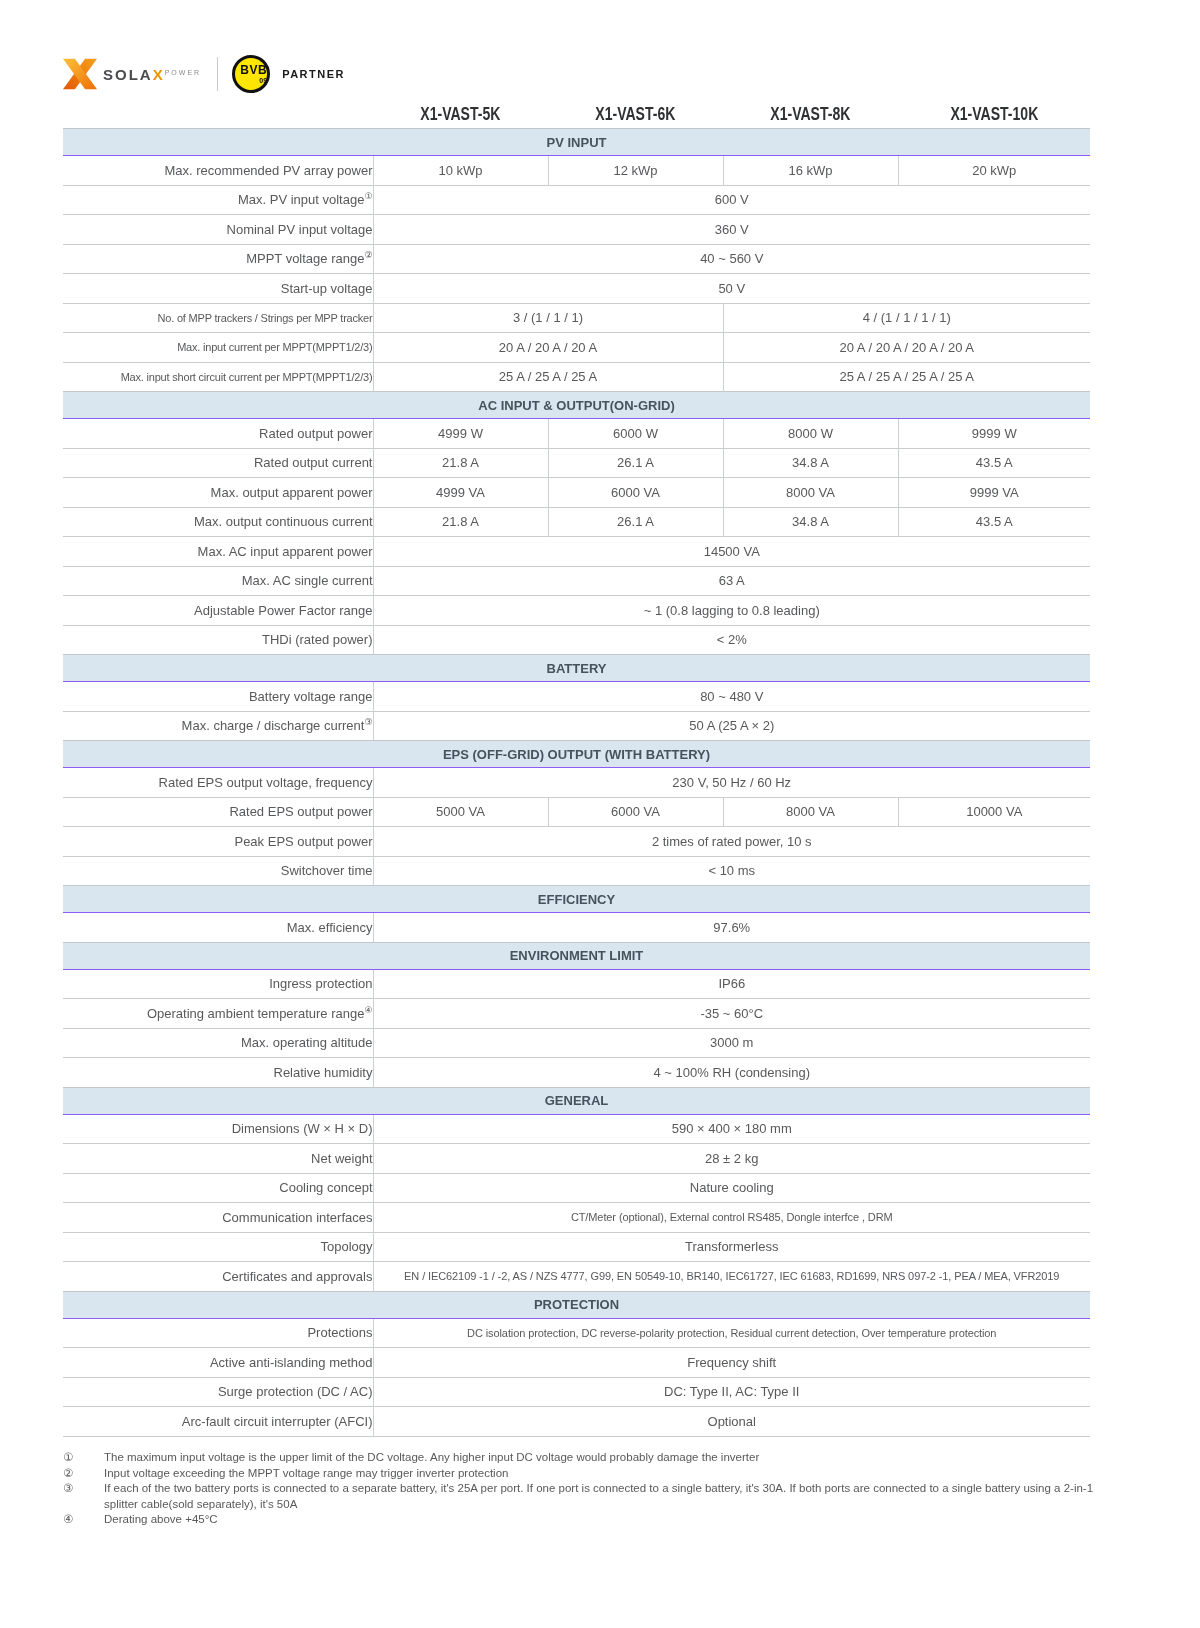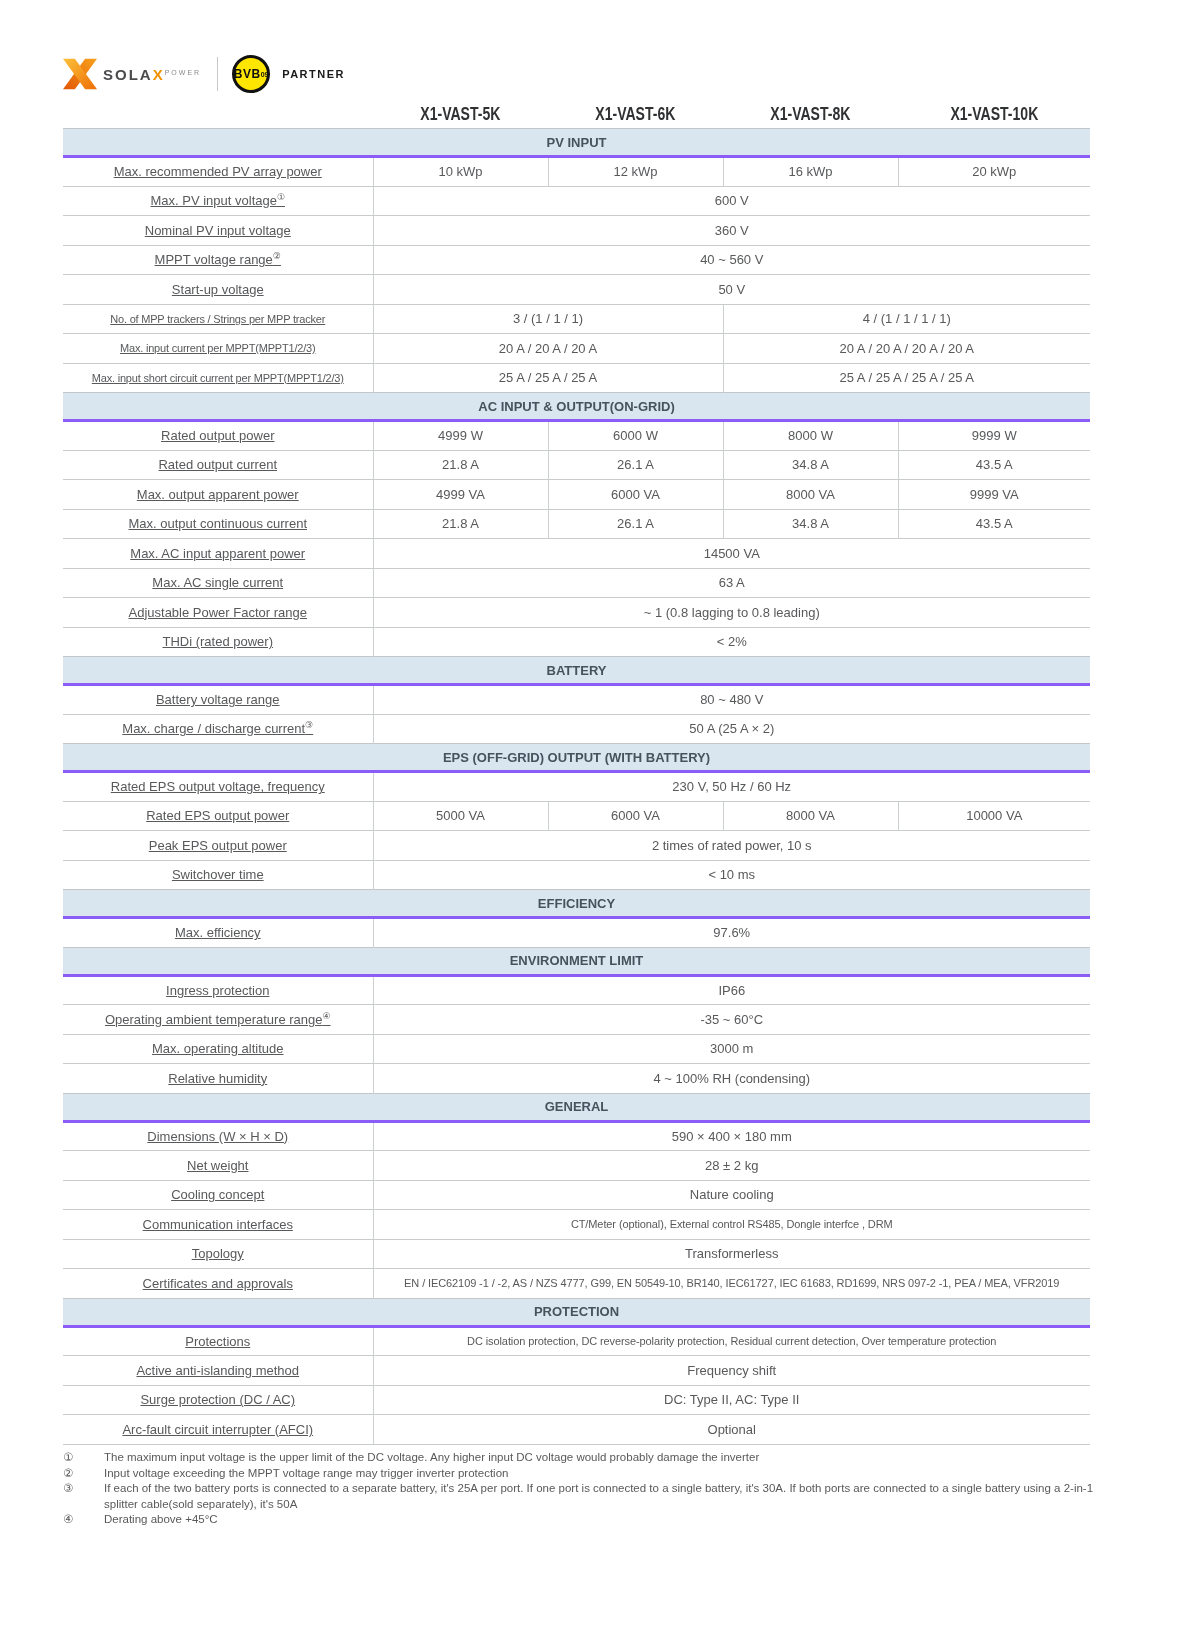--- a/index.html
+++ b/index.html
@@ -10,48 +10,48 @@
   }
   
   .logo-bar{position:absolute;left:63px;top:54px;height:40px;display:flex;align-items:center;}
   .x-mark{width:34px;height:32px;margin-right:6px;}
   .brand-text{display:flex;flex-direction:row;line-height:1;}
   .brand-main{font-weight:bold;font-size:15px;letter-spacing:2px;color:#4b4b4d;}
   .brand-main .x-orange{color:#f39200;}
   .brand-sub{font-size:7px;letter-spacing:2px;color:#8a8a8c;text-align:right;margin-top:2px;}
   .logo-divider{width:1px;height:34px;background:#c9c9c9;margin:0 14px 0 16px;}
   .bvb-badge{width:38px;height:38px;border-radius:50%;background:#ffe600;border:3px solid #111;
-    display:flex;flex-direction:row;align-items:center;justify-content:center;box-sizing:border-box;}
+    display:flex;flex-direction:column;align-items:flex-end;justify-content:center;box-sizing:border-box;}
   .bvb-line1{font-weight:bold;font-size:12px;color:#111;line-height:1;letter-spacing:.5px;}
   .bvb-line2{font-weight:bold;font-size:7px;color:#111;line-height:1;margin-top:1px;}
   .partner-label{font-weight:bold;font-size:11px;letter-spacing:1.5px;color:#1a1a1a;margin-left:12px;}
   
   table.spec{
     position:absolute;left:63px;top:101px;width:1027px;
     border-collapse:collapse;table-layout:fixed;
   }
   table.spec th{
     height:27px;padding:0;vertical-align:middle;text-align:center;border:none;
   }
   .model-name{
     display:inline-block;font-weight:bold;font-size:18px;color:#2f3133;
     transform:scale(.78,1.04);transform-origin:center;white-space:nowrap;
   }
   tr.section-row td{
     height:26px;background:#d9e6f0;color:#47525c;font-weight:bold;font-size:13px;
     text-align:center;vertical-align:middle;padding:0;
-    border-top:1px solid #c3c7c9;border-bottom:3px solid #8b5cf6;
+    border-top:1px solid #c3c7c9;border-bottom:1px solid #8b5cf6;
   }
   tr.data-row{height:29.5px;}
   tr.data-row td{
     font-size:13px;vertical-align:middle;padding:0;
     border-top:1px solid #c8cccd;
   }
   table.spec{border-bottom:1px solid #c8cccd;}
-  td.lbl{text-align:center;padding-left:10px;white-space:nowrap;overflow:hidden;text-decoration:underline;}
+  td.lbl{text-align:right;padding-left:10px;white-space:nowrap;overflow:hidden;}
   td.lbl.condensed{font-size:11px;letter-spacing:-.2px;}
   td.val{text-align:center;border-left:1px solid #cdd0d2;white-space:nowrap;overflow:hidden;}
   td.val.small{font-size:11px;letter-spacing:-.1px;text-align:center;}
   sup{font-size:9px;line-height:0;vertical-align:super;}
   
   .footnotes{position:absolute;left:63px;top:1450px;width:1045px;font-size:11.5px;color:#58595b;}
   .footnote{display:flex;line-height:15.5px;}
   .fn-num{flex:0 0 17px;}
   .fn-text{flex:1;margin-left:24px;}
 </style>

